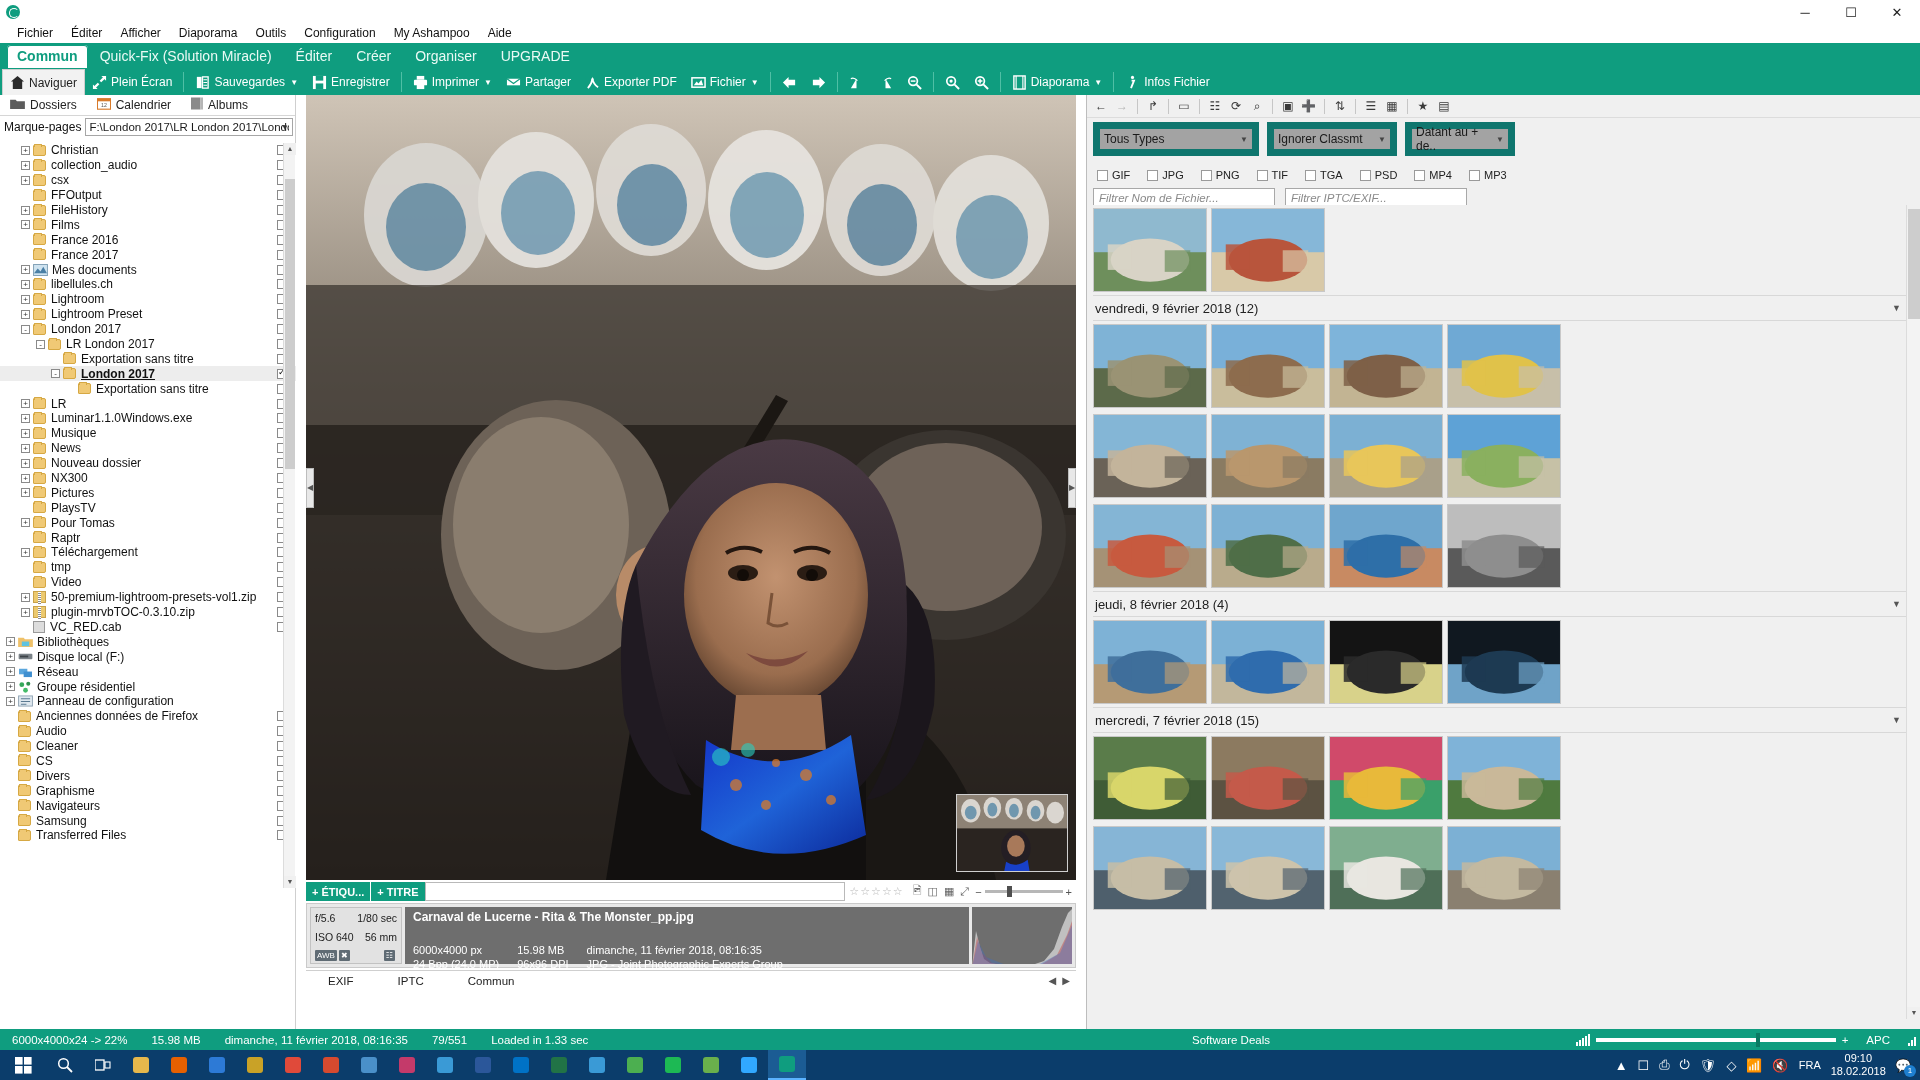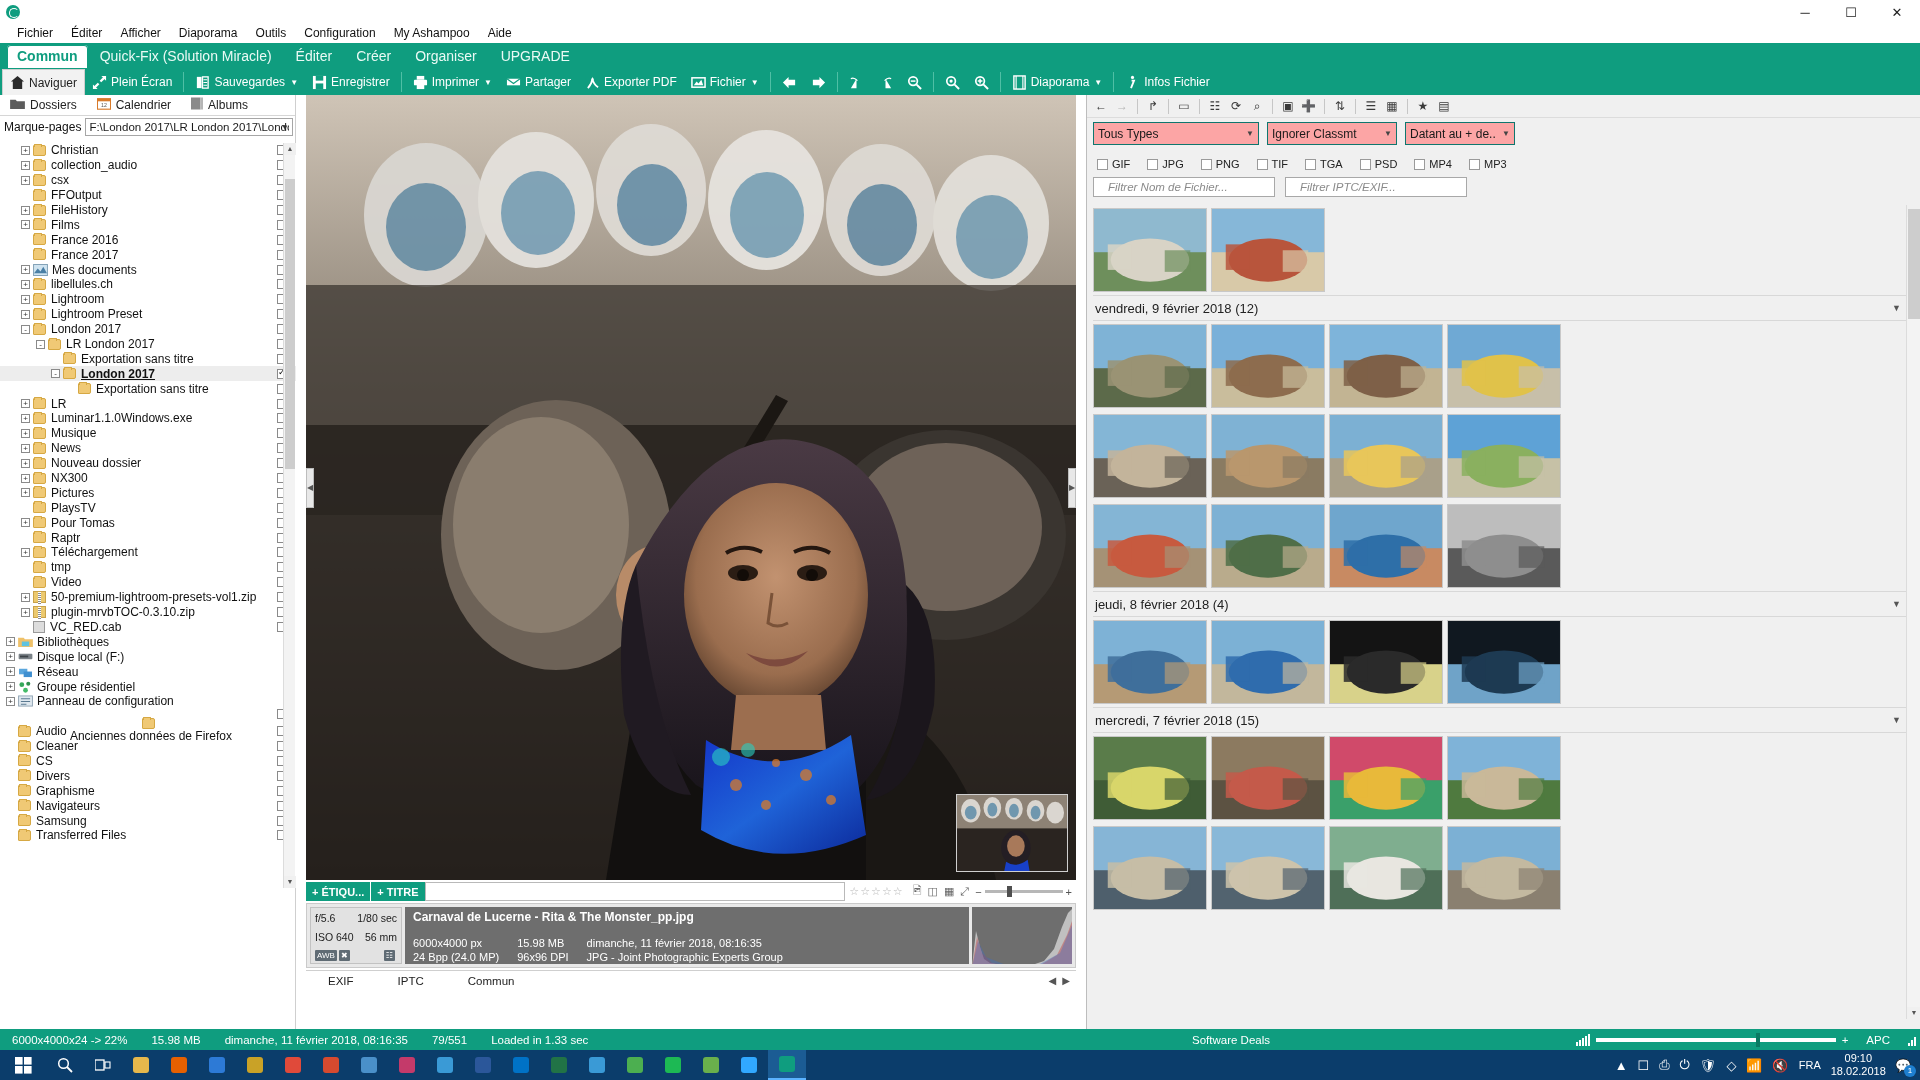--- a/index.html
+++ b/index.html
@@ -178,21 +178,21 @@
   .exifgrid{
     width:92px; margin:3px; background:#e2e2e2; border:1px solid #c2c2c2;
     display:grid; grid-template-columns:1fr 1fr; grid-template-rows:19px 19px 19px;
     font-size:10.5px; color:#222;
   }
   .exifgrid div{ display:flex;align-items:center;justify-content:center;}
   .exifgrid .lft{ justify-content:flex-start; padding-left:4px;}
   .exifgrid .rgt{ justify-content:flex-end; padding-right:4px;}
   .badge{ background:#5f6b74;color:#fff;font-size:8px;padding:1px 2px;border-radius:1px;margin-right:2px;}
   .exifmain{ flex:1; background:#6e6e6e; color:#fff; margin:3px 3px 3px 0; padding:3px 8px;}
-  .exiftitle{ font-size:12px; font-weight:bold; margin-bottom:12px; }
+  .exiftitle{ font-size:12px; font-weight:bold; margin-bottom:19px; }
   .exifrows{ display:flex; font-size:11px; line-height:14px; }
   .exifcol{ margin-right:18px; }
   .histo{ width:100px; background:#6e6e6e; margin:3px 3px 3px 0; position:relative; overflow:hidden;}
 
   .exiftabs{
     position:absolute; top:875px; left:10px; width:770px; height:20px;
     border-top:1px solid #cfcfcf; display:flex; align-items:center; gap:0;
     font-size:11.5px; color:#222;
   }
   .exiftab{ padding:0 22px; }
@@ -204,31 +204,31 @@
     background:#f0f0f0; border-left:1px solid #bdbdbd;
   }
   .rp-toolbar{ height:23px; display:flex; align-items:center; gap:3px; padding:0 5px;
                background:#f0f0f0; border-bottom:1px solid #dcdcdc;}
   .rp-ico{ width:18px;height:18px;display:flex;align-items:center;justify-content:center;color:#3a3a3a;font-size:12px;}
   .rp-sep{ width:1px;height:15px;background:#c6c6c6;margin:0 3px;}
 
   .rp-filters{ padding:4px 6px 0; }
   .rp-row1{ display:flex; gap:8px; }
   .combo{
-    height:23px; border:1px solid #0f766e; background:#fca5a5; font-size:12px;
+    height:34px; border:7px solid #0f766e; background:#a3a3a3; font-size:12px;
     display:flex;align-items:center;padding:0 4px; position:relative;
   }
   .combo .arw{ margin-left:auto; font-size:8px;color:#444;}
   .rp-row2{ display:flex; gap:17px; margin-top:13px; padding-left:4px; }
   .chk{ display:flex; align-items:center; gap:4px; font-size:11px; color:#222; }
   .chkbox{ width:11px;height:11px;border:1px solid #9a9a9a;background:#fff;}
   .rp-row3{ display:flex; gap:10px; margin-top:7px; }
   .ftxt{
     height:20px; border:1px solid #a8a8a8; background:#fff; font-size:11.5px;
-    display:flex;align-items:center;padding:0 14px; color:#8a8a8a; font-style:italic;
+    display:flex;align-items:center;padding:0 5px; color:#8a8a8a; font-style:italic;
   }
 
   .thumbs{
     position:absolute; top:110px; left:0; width:834px; height:814px; overflow:hidden;
     background:#f0f0f0; padding-left:6px;
   }
   .grouphdr{
     height:26px; display:flex; align-items:center; font-size:13px; color:#222;
     border-top:1px solid #d8d8d8; border-bottom:1px solid #d8d8d8; background:#f0f0f0;
     margin-right:14px; padding-left:2px;
@@ -701,21 +701,21 @@
           <span class="tlabel">Groupe résidentiel</span>
         </div>
         <div class="tnode" style="padding-left: 6px;">
           <span class="texp">+</span>
           <span class="genicon"><svg viewBox="0 0 16 13" width="15" height="12">
               <rect x="0.5" y="1" width="15" height="11" fill="#dfe8ef" stroke="#8fa3b3"></rect>
               <path d="M3 4 h10 M3 7 h10 M3 10 h6" stroke="#5b7a91" stroke-width="1.2"></path>
             </svg></span>
           <span class="tlabel">Panneau de configuration</span>
         </div>
-        <div class="tnode" style="padding-left: 6px; flex-direction: column;">
+        <div class="tnode" style="padding-left: 6px;">
           <span class="texp blank"></span>
           <span class="folder"></span>
           <span class="tlabel">Anciennes données de Firefox</span>
           <span class="tcheck"></span>
         </div>
         <div class="tnode" style="padding-left: 6px;">
           <span class="texp blank"></span>
           <span class="folder"></span>
           <span class="tlabel">Audio</span>
           <span class="tcheck"></span>

